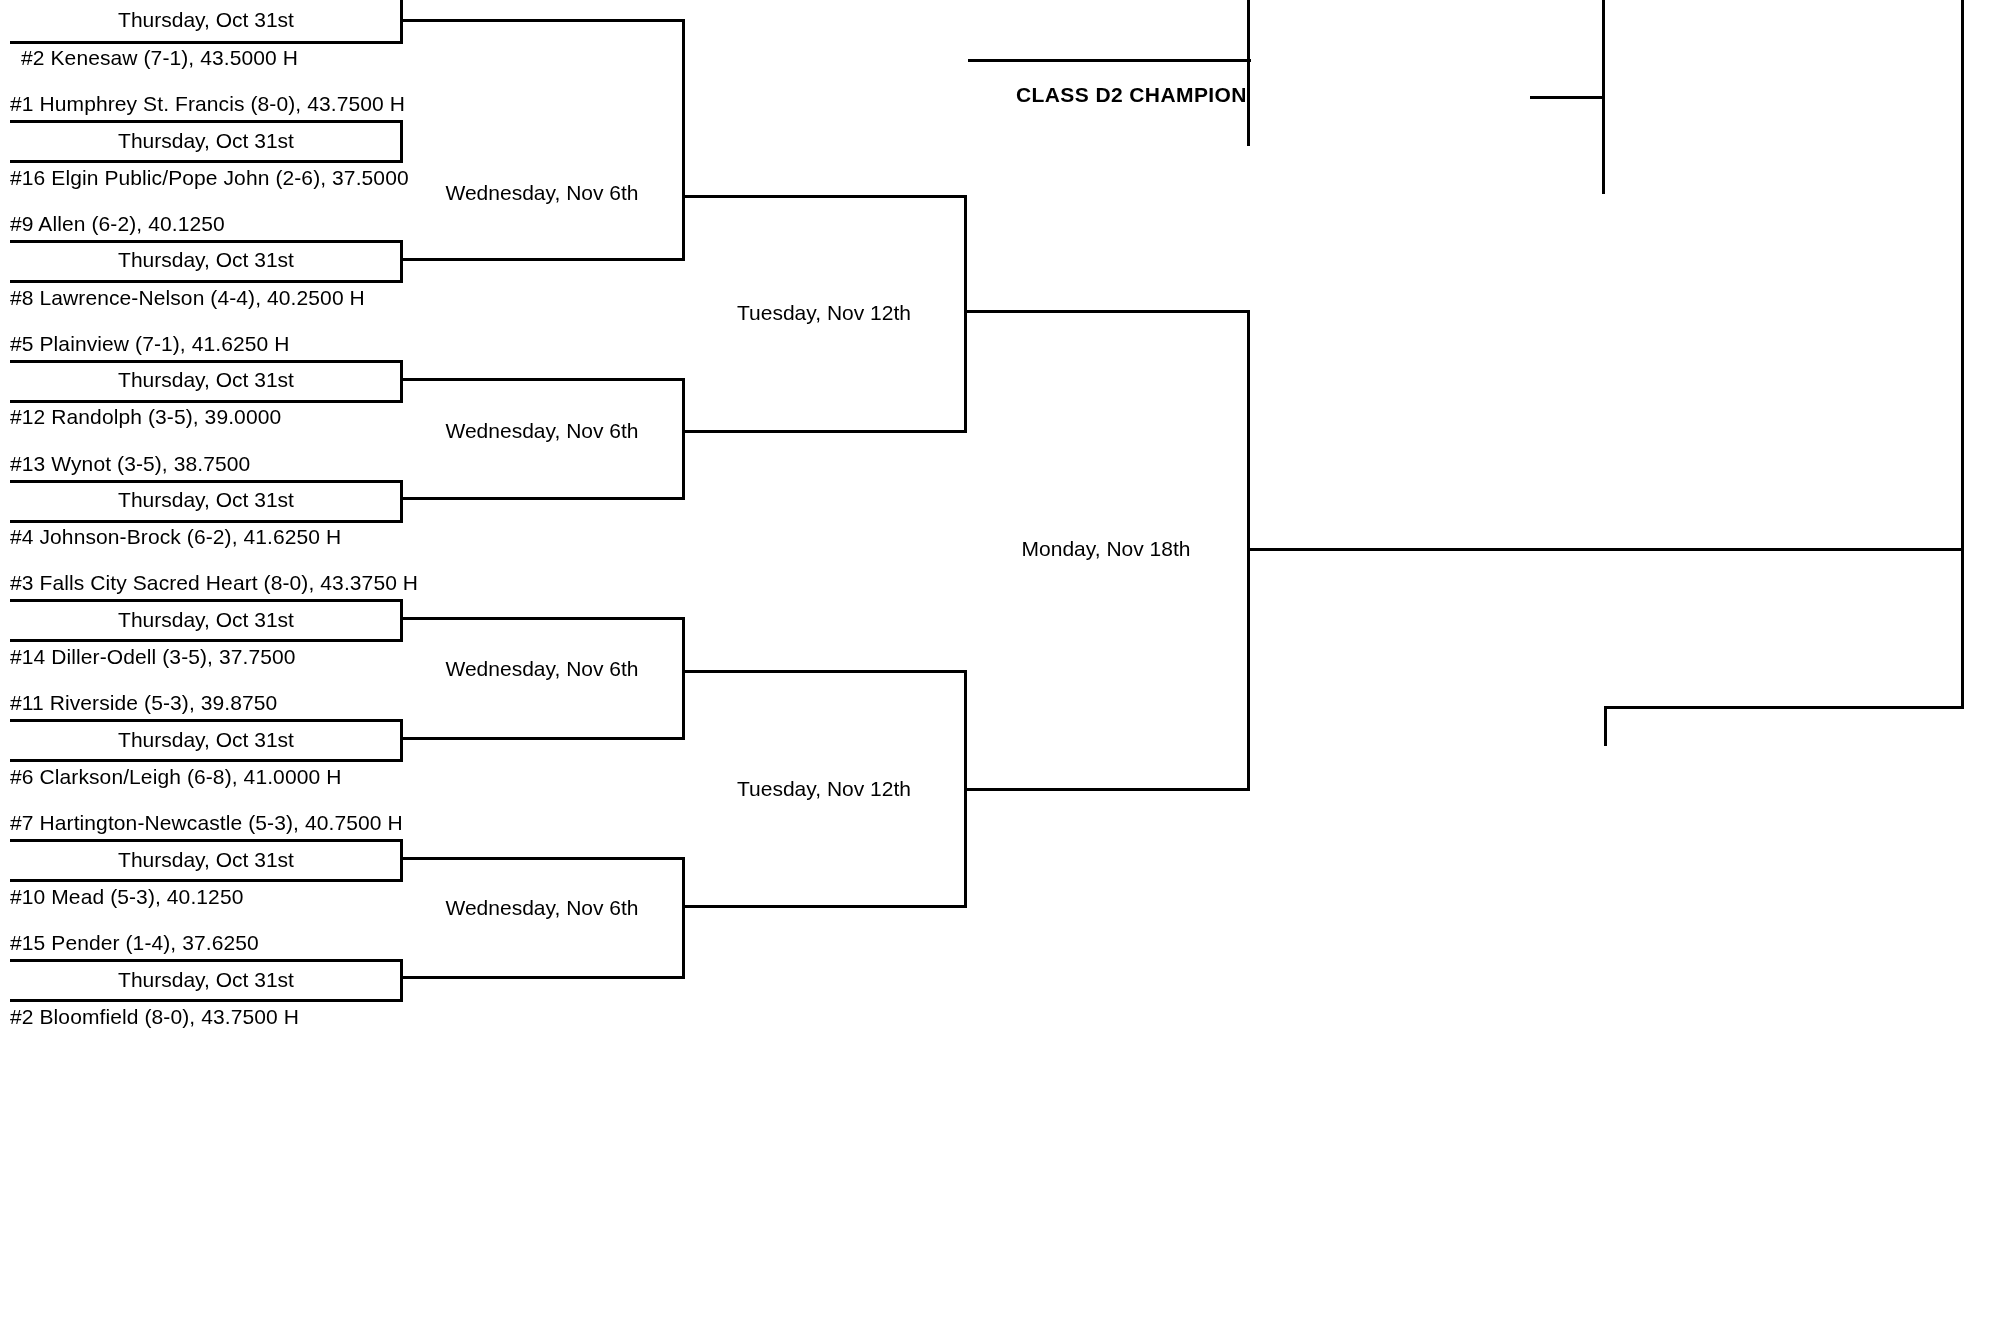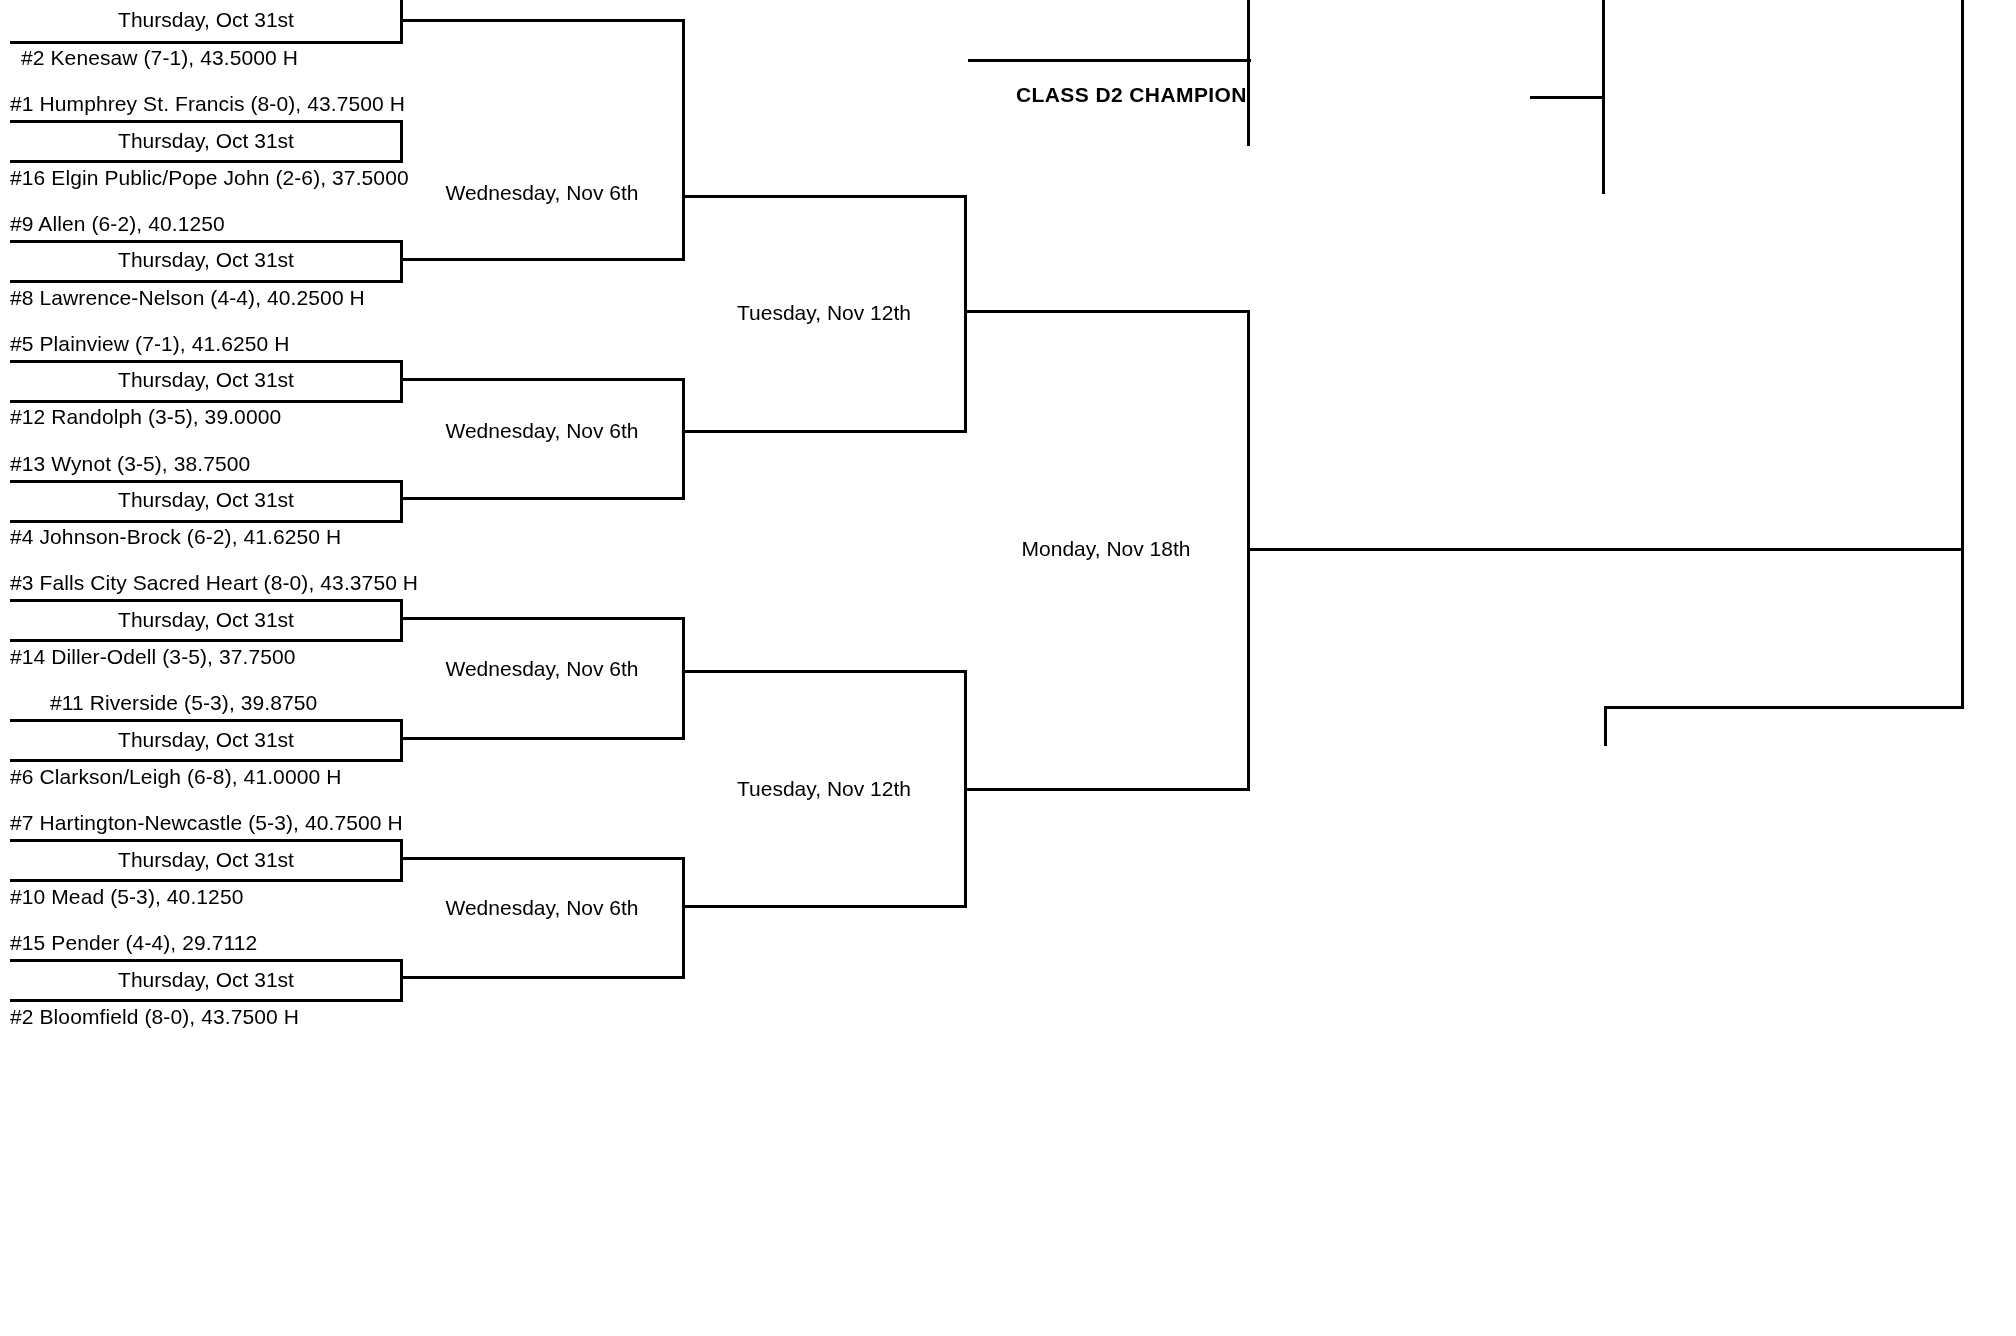--- a/index.html
+++ b/index.html
@@ -95,35 +95,35 @@
   <div class="hline" style="left:10px; top:520px; width:393px;"></div>
   <div class="team-label" style="left:10px; top:526px;">#4 Johnson-Brock (6-2), 41.6250 H</div>
 
   <div class="team-label" style="left:10px; top:572px;">#3 Falls City Sacred Heart (8-0), 43.3750 H</div>
   <div class="hline" style="left:10px; top:599px; width:393px;"></div>
   <div class="vline" style="left:400px; top:599px; height:42px;"></div>
   <div class="match-date" style="left:10px; top:608px; width:392px;">Thursday, Oct 31st</div>
   <div class="hline" style="left:10px; top:639px; width:393px;"></div>
   <div class="team-label" style="left:10px; top:646px;">#14 Diller-Odell (3-5), 37.7500</div>
 
-  <div class="team-label" style="left:10px; top:692px;margin-left:40px;">#11 Riverside (5-3), 39.8750</div>
+  <div class="team-label" style="left:10px; top:692px;">#11 Riverside (5-3), 39.8750</div>
   <div class="hline" style="left:10px; top:719px; width:393px;"></div>
   <div class="vline" style="left:400px; top:719px; height:42px;"></div>
   <div class="match-date" style="left:10px; top:728px; width:392px;">Thursday, Oct 31st</div>
   <div class="hline" style="left:10px; top:759px; width:393px;"></div>
   <div class="team-label" style="left:10px; top:766px;">#6 Clarkson/Leigh (6-8), 41.0000 H</div>
 
   <div class="team-label" style="left:10px; top:812px;">#7 Hartington-Newcastle (5-3), 40.7500 H</div>
   <div class="hline" style="left:10px; top:839px; width:393px;"></div>
   <div class="vline" style="left:400px; top:839px; height:42px;"></div>
   <div class="match-date" style="left:10px; top:848px; width:392px;">Thursday, Oct 31st</div>
   <div class="hline" style="left:10px; top:879px; width:393px;"></div>
   <div class="team-label" style="left:10px; top:886px;">#10 Mead (5-3), 40.1250</div>
 
-  <div class="team-label" style="left:10px; top:932px;">#15 Pender (4-4), 29.7112</div>
+  <div class="team-label" style="left:10px; top:932px;">#15 Pender (1-4), 37.6250</div>
   <div class="hline" style="left:10px; top:959px; width:393px;"></div>
   <div class="vline" style="left:400px; top:959px; height:42px;"></div>
   <div class="match-date" style="left:10px; top:968px; width:392px;">Thursday, Oct 31st</div>
   <div class="hline" style="left:10px; top:999px; width:393px;"></div>
   <div class="team-label" style="left:10px; top:1006px;">#2 Bloomfield (8-0), 43.7500 H</div>
 
   <div class="hline" style="left:400px; top:19px; width:285px;"></div>
   <div class="hline" style="left:400px; top:258px; width:285px;"></div>
   <div class="vline" style="left:682px; top:19px; height:242px;"></div>
   <div class="match-date" style="left:402px; top:181px; width:280px;">Wednesday, Nov 6th</div>

